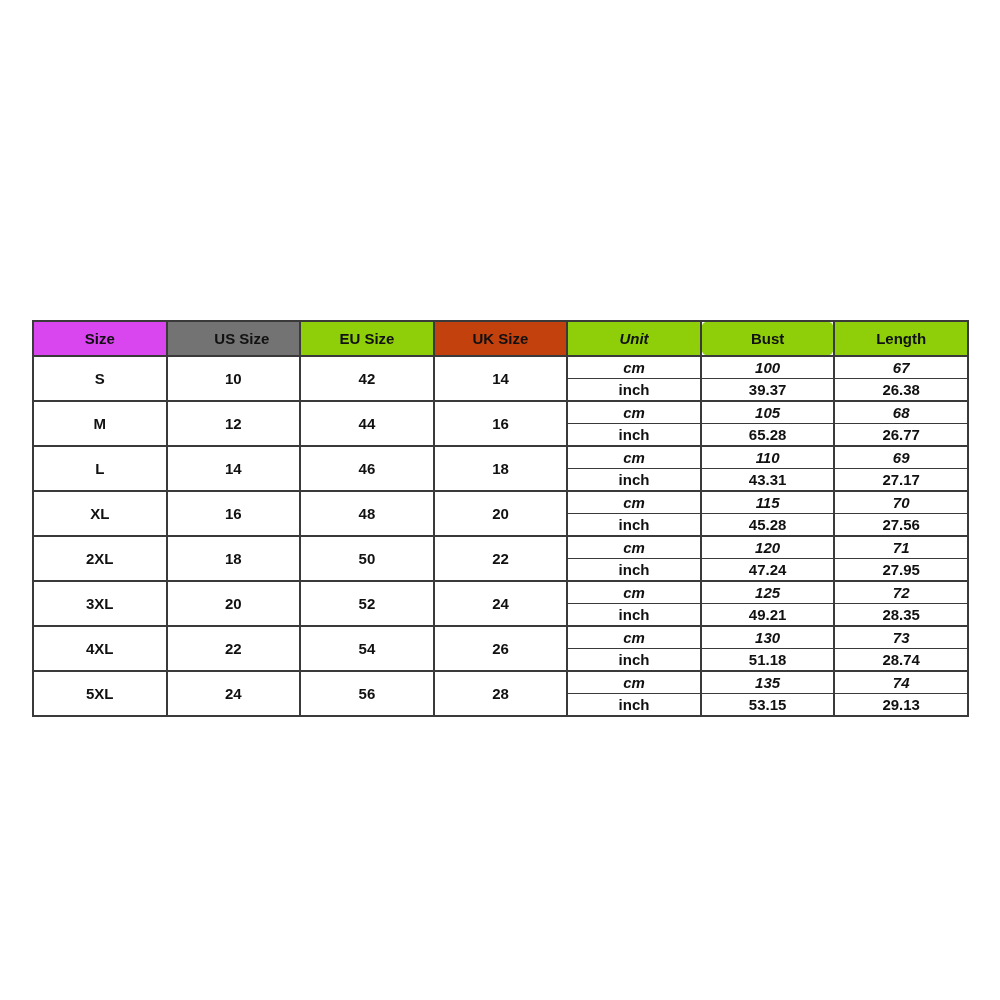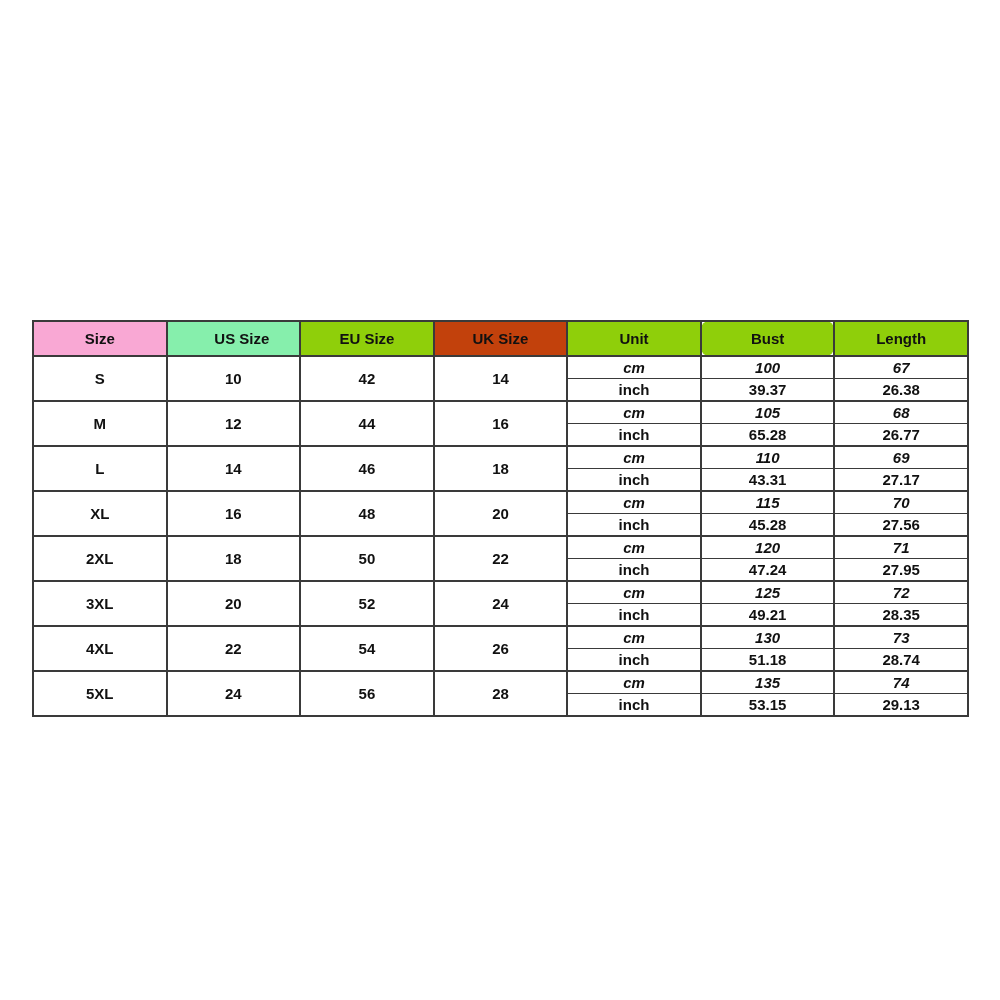--- a/index.html
+++ b/index.html
@@ -47,25 +47,25 @@
   }
   .size-table tbody tr.first td.sub { border-top-width: 2px; border-bottom-width: 1px; font-style: italic; }
   .size-table tbody tr.second td.sub { border-bottom-width: 2px; border-top-width: 1px; }
 </style>
 </head>
 <body>
 
 <table class="size-table">
   <thead>
     <tr>
-      <th style="background: #f9a8d4;">Size</th>
-      <th style="background: #86efac; padding-left: 17px;">US Size</th>
+      <th style="background: #d946ef;">Size</th>
+      <th style="background: #737373; padding-left: 17px;">US Size</th>
       <th style="background: rgb(143, 207, 10); margin-top: 39px;">EU Size</th>
       <th style="background: #c2410c;">UK Size</th>
-      <th style="background: rgb(143, 207, 10);">Unit</th>
+      <th style="background: rgb(143, 207, 10); font-style: italic;">Unit</th>
       <th style="background: rgb(143, 207, 10); border-radius: 8px;">Bust</th>
       <th style="background: rgb(143, 207, 10);">Length</th>
     </tr>
   </thead>
   <tbody id="table-body">
       <tr class="first">
         <td class="main" rowspan="2">S</td>
         <td class="main" rowspan="2">10</td>
         <td class="main" rowspan="2">42</td>
         <td class="main" rowspan="2">14</td>

